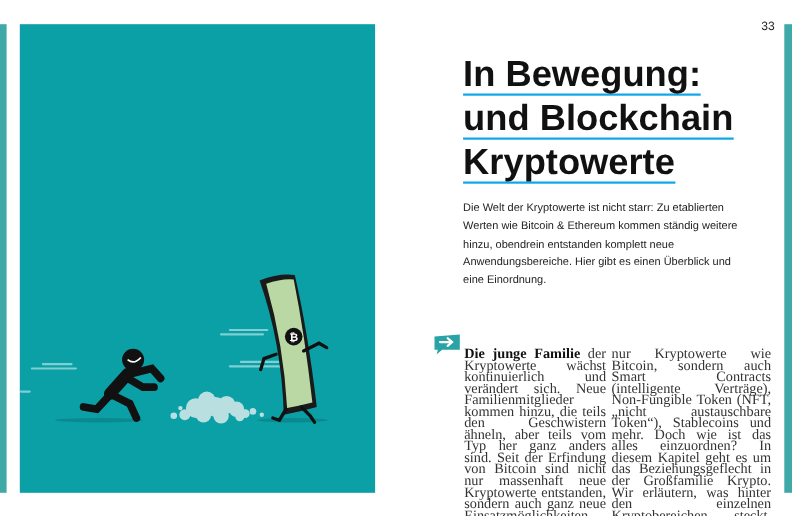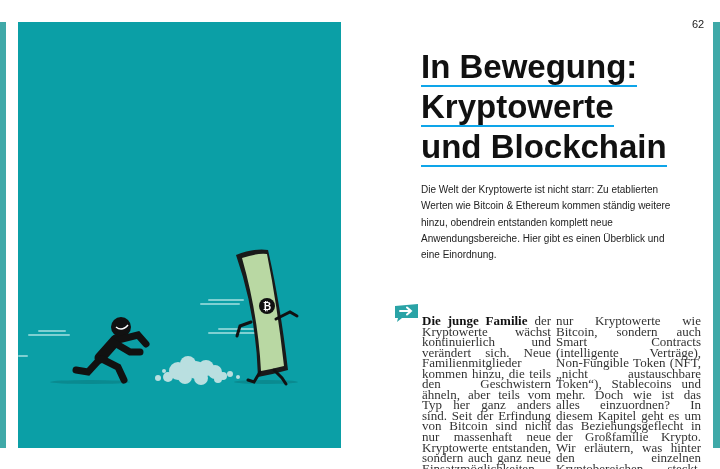--- a/index.html
+++ b/index.html
@@ -79,26 +79,26 @@
         <path d="M258 297 L272 290 L279 294"></path>
         <path d="M242 350 L236 360 L230 358"></path>
         <path d="M256 348 L264 356 L268 362"></path>
       </g>
     </g>
   </svg>
 </div>
 
 <div class="strip-right"></div>
 
-<div class="page-num">62</div>
+<div class="page-num">33</div>
 
 <div class="title">
   <div class="title-line"><span>In Bewegung:</span></div>
+  <div class="title-line"><span>und Blockchain</span></div>
   <div class="title-line"><span>Kryptowerte</span></div>
-  <div class="title-line"><span>und Blockchain</span></div>
 </div>
 
 <div class="lead">Die Welt der Kryptowerte ist nicht starr: Zu etablierten Werten wie Bitcoin &amp; Ethereum kommen ständig weitere hinzu, obendrein entstanden komplett neue Anwendungsbereiche. Hier gibt es einen Überblick und eine Einordnung.</div>
 
 <svg class="arrow-badge" viewBox="0 0 26 20">
   <path d="M1 3 L24 1 L24 15 L8 15 L3 19 L4 15 L1 15 Z" fill="#2aa3a6"></path>
   <path d="M6 8 L17 8 M13 4.5 L17 8 L13 11.5" stroke="#fff" stroke-width="2" fill="none" stroke-linecap="round"></path>
 </svg>
 
 <div class="col col1">

